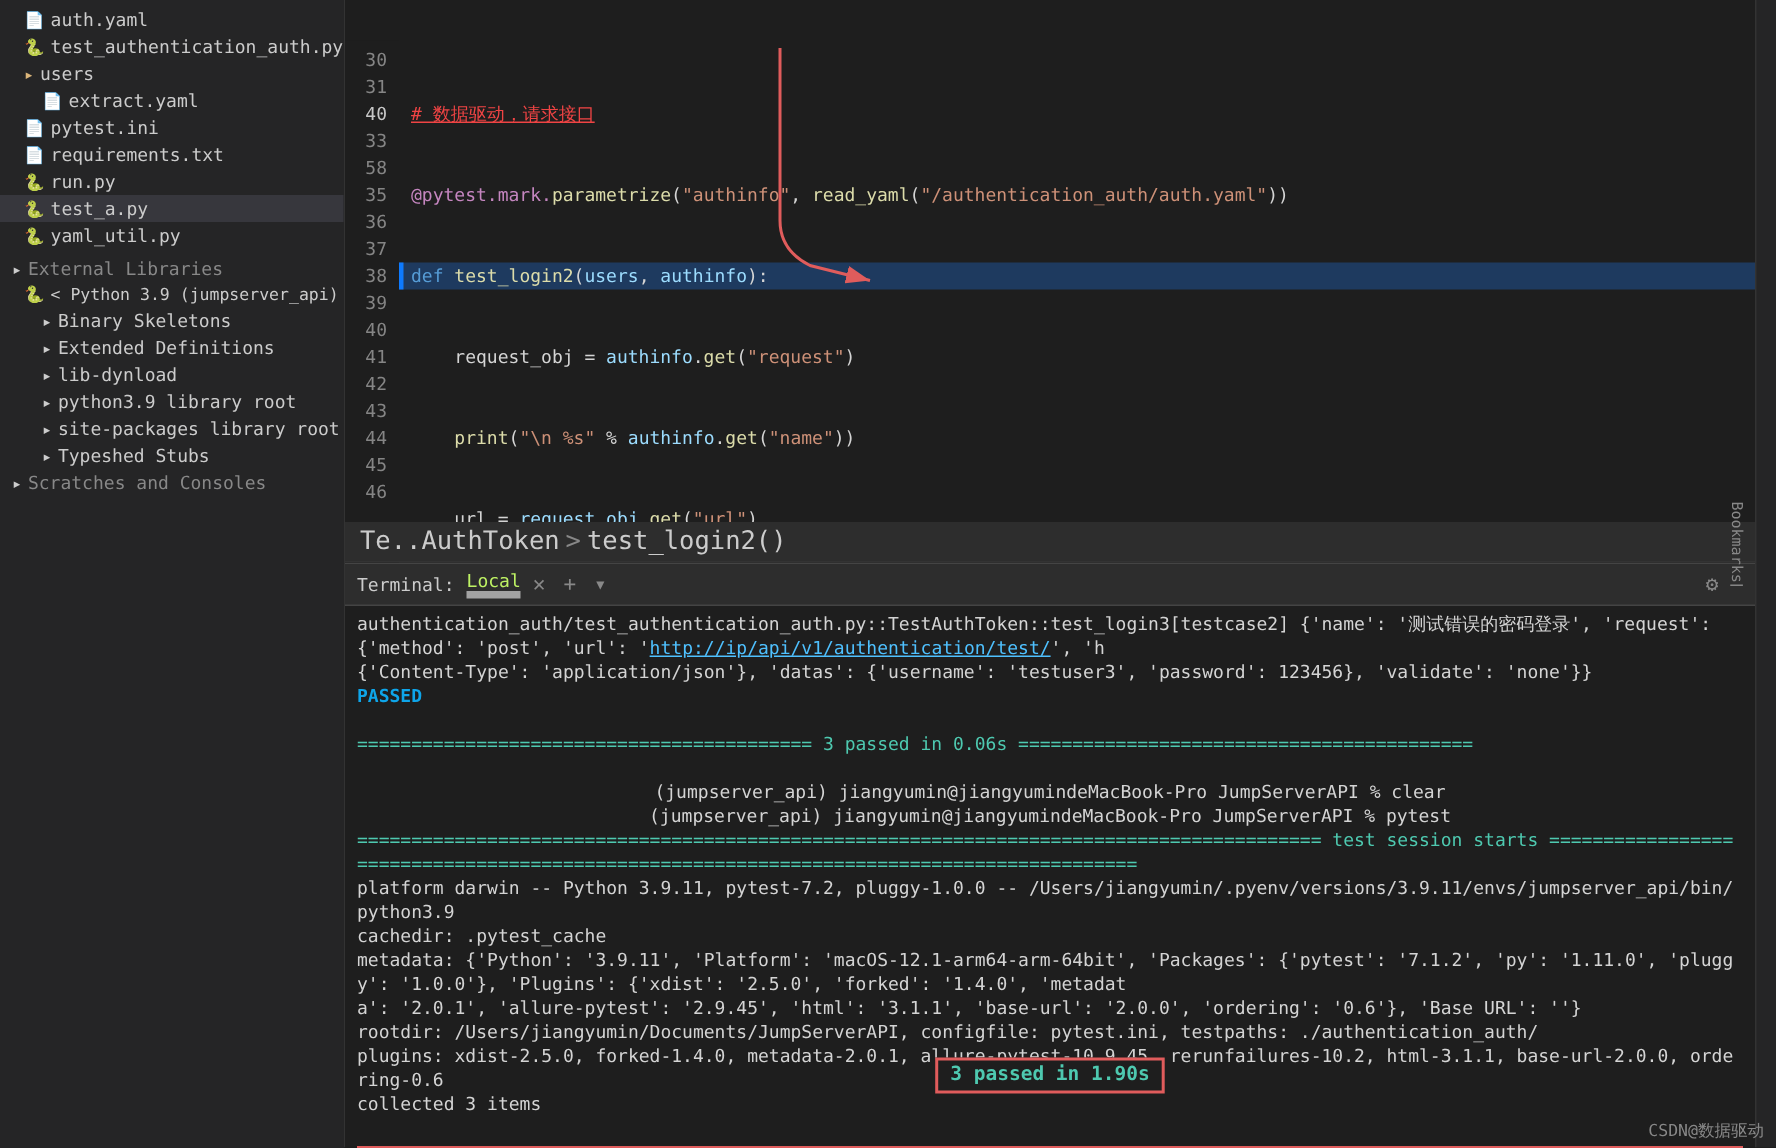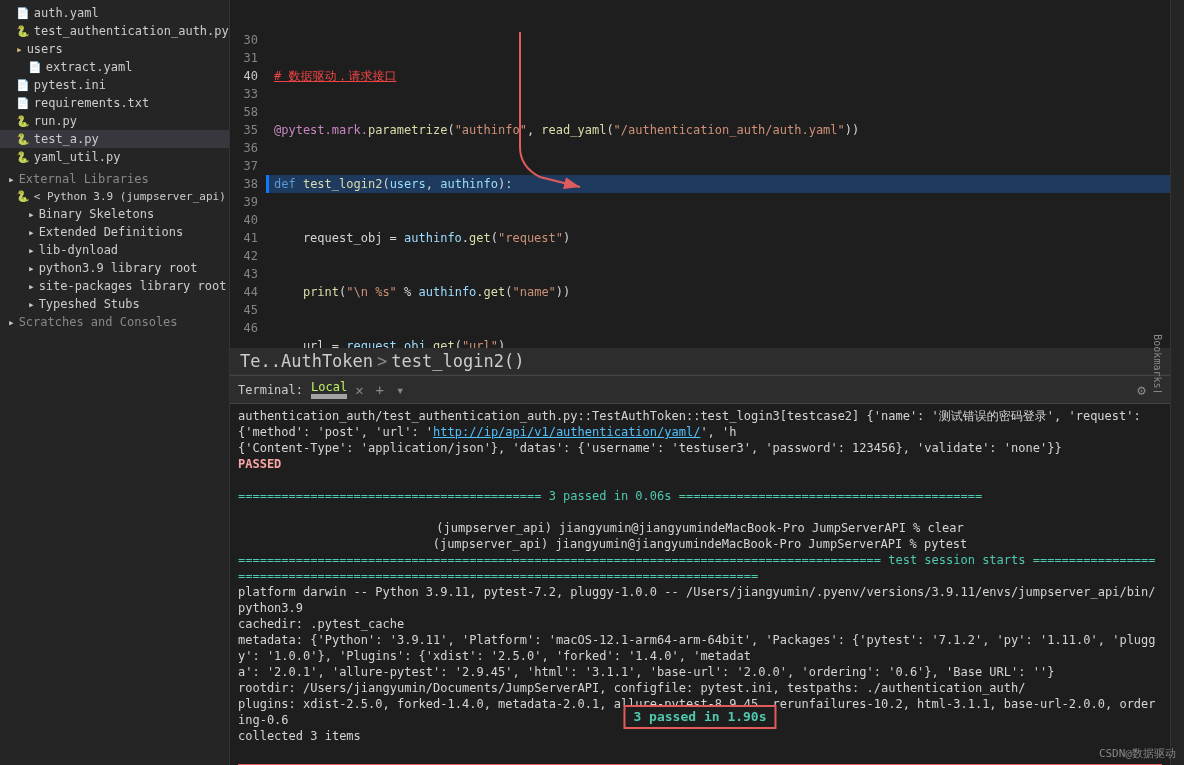--- a/index.html
+++ b/index.html
@@ -166,21 +166,21 @@
       flex: 1;
       overflow-y: auto;
       padding: 4px 8px;
       font-size: 12px;
       color: #d4d4d4;
       line-height: 16px;
       position: relative;
     }
 
     .t-line { white-space: pre-wrap; word-break: break-all; }
-    .t-passed { color: #fca5a5; font-weight: bold; }
+    .t-passed { color: #0ea5e9; font-weight: bold; }
     .t-link { color: #4fc1ff; text-decoration: underline; }
     .t-prompt { color: #d4d4d4; text-align: center; }
     .t-sep { color: #4ec9b0; }
 
     
     .highlight-box {
       border: 2px solid #e05c5c;
       background: rgba(50, 10, 10, 0.3);
       margin: 4px 0;
       padding: 4px;
@@ -385,35 +385,35 @@
           <span style="color:#888; font-size:14px; margin-left:4px;">+</span>
           <span style="color:#888; font-size:14px; margin-left:4px;">▾</span>
         </div>
         <div class="terminal-controls">
           <span style="color:#888; cursor:pointer; font-size:14px;">⚙</span>
           <span style="color:#888; cursor:pointer; font-size:14px;">—</span>
         </div>
       </div>
 
       <div class="terminal-body">
-        <div class="t-line">authentication_auth/test_authentication_auth.py::TestAuthToken::test_login3[testcase2] {'name': '测试错误的密码登录', 'request': {'method': 'post', 'url': '<span class="t-link">http://ip/api/v1/authentication/yaml/</span>', 'h</div>
+        <div class="t-line">authentication_auth/test_authentication_auth.py::TestAuthToken::test_login3[testcase2] {'name': '测试错误的密码登录', 'request': {'method': 'post', 'url': '<span class="t-link">http://ip/api/v1/authentication/test/</span>', 'h</div>
         <div class="t-line">{'Content-Type': 'application/json'}, 'datas': {'username': 'testuser3', 'password': 123456}, 'validate': 'none'}}</div>
         <div class="t-line t-passed">PASSED</div>
         <div class="t-line">&nbsp;</div>
         <div class="t-line t-sep">========================================== 3 passed in 0.06s ==========================================</div>
         <div class="t-line">&nbsp;</div>
         <div class="t-line t-prompt">(jumpserver_api) jiangyumin@jiangyumindeMacBook-Pro JumpServerAPI % clear</div>
         <div class="t-line t-prompt">(jumpserver_api) jiangyumin@jiangyumindeMacBook-Pro JumpServerAPI % pytest</div>
         <div class="t-line t-sep">========================================================================================= test session starts =========================================================================================</div>
         <div class="t-line">platform darwin -- Python 3.9.11, pytest-7.2, pluggy-1.0.0 -- /Users/jiangyumin/.pyenv/versions/3.9.11/envs/jumpserver_api/bin/python3.9</div>
         <div class="t-line">cachedir: .pytest_cache</div>
         <div class="t-line">metadata: {'Python': '3.9.11', 'Platform': 'macOS-12.1-arm64-arm-64bit', 'Packages': {'pytest': '7.1.2', 'py': '1.11.0', 'pluggy': '1.0.0'}, 'Plugins': {'xdist': '2.5.0', 'forked': '1.4.0', 'metadat</div>
         <div class="t-line">a': '2.0.1', 'allure-pytest': '2.9.45', 'html': '3.1.1', 'base-url': '2.0.0', 'ordering': '0.6'}, 'Base URL': ''}</div>
         <div class="t-line">rootdir: /Users/jiangyumin/Documents/JumpServerAPI, configfile: pytest.ini, testpaths: ./authentication_auth/</div>
-        <div class="t-line">plugins: xdist-2.5.0, forked-1.4.0, metadata-2.0.1, allure-pytest-8.9.45, rerunfailures-10.2, html-3.1.1, base-url-2.0.0, ordering-0.6</div>
+        <div class="t-line">plugins: xdist-2.5.0, forked-1.4.0, metadata-2.0.1, allure-pytest-10.9.45, rerunfailures-10.2, html-3.1.1, base-url-2.0.0, ordering-0.6</div>
         <div class="t-line">collected 3 items</div>
         <div class="t-line">&nbsp;</div>
 
         <div class="highlight-box">
           
           
           
           
           
           

